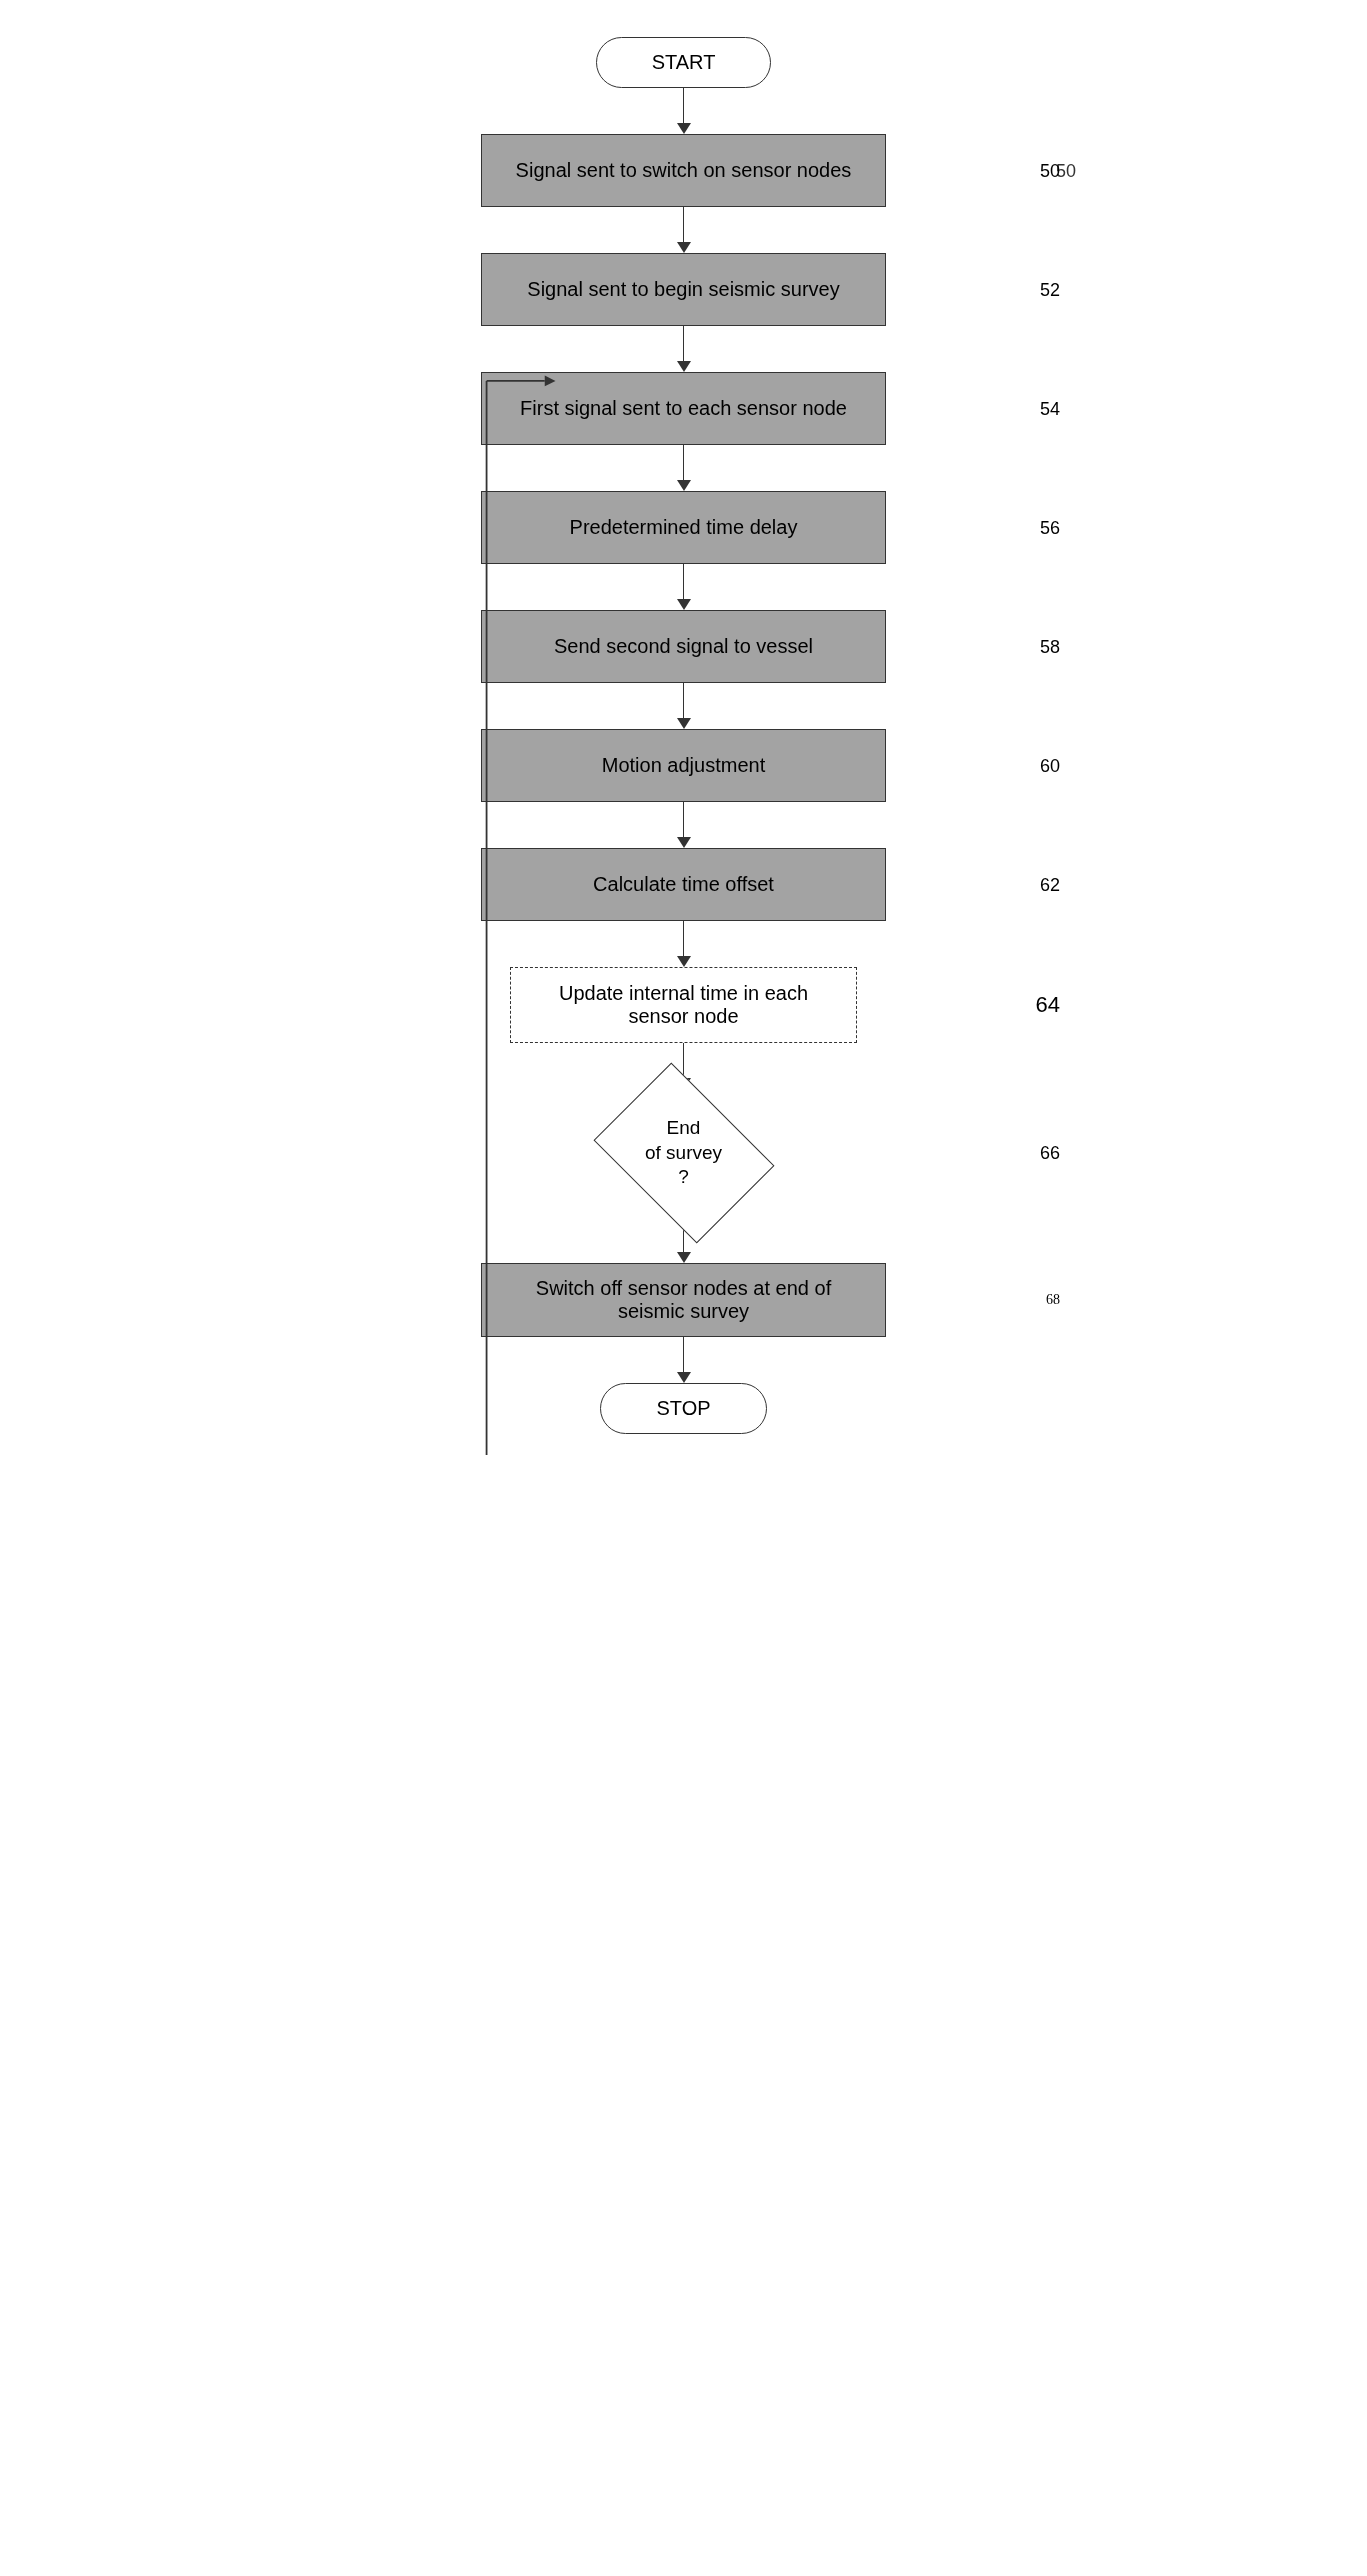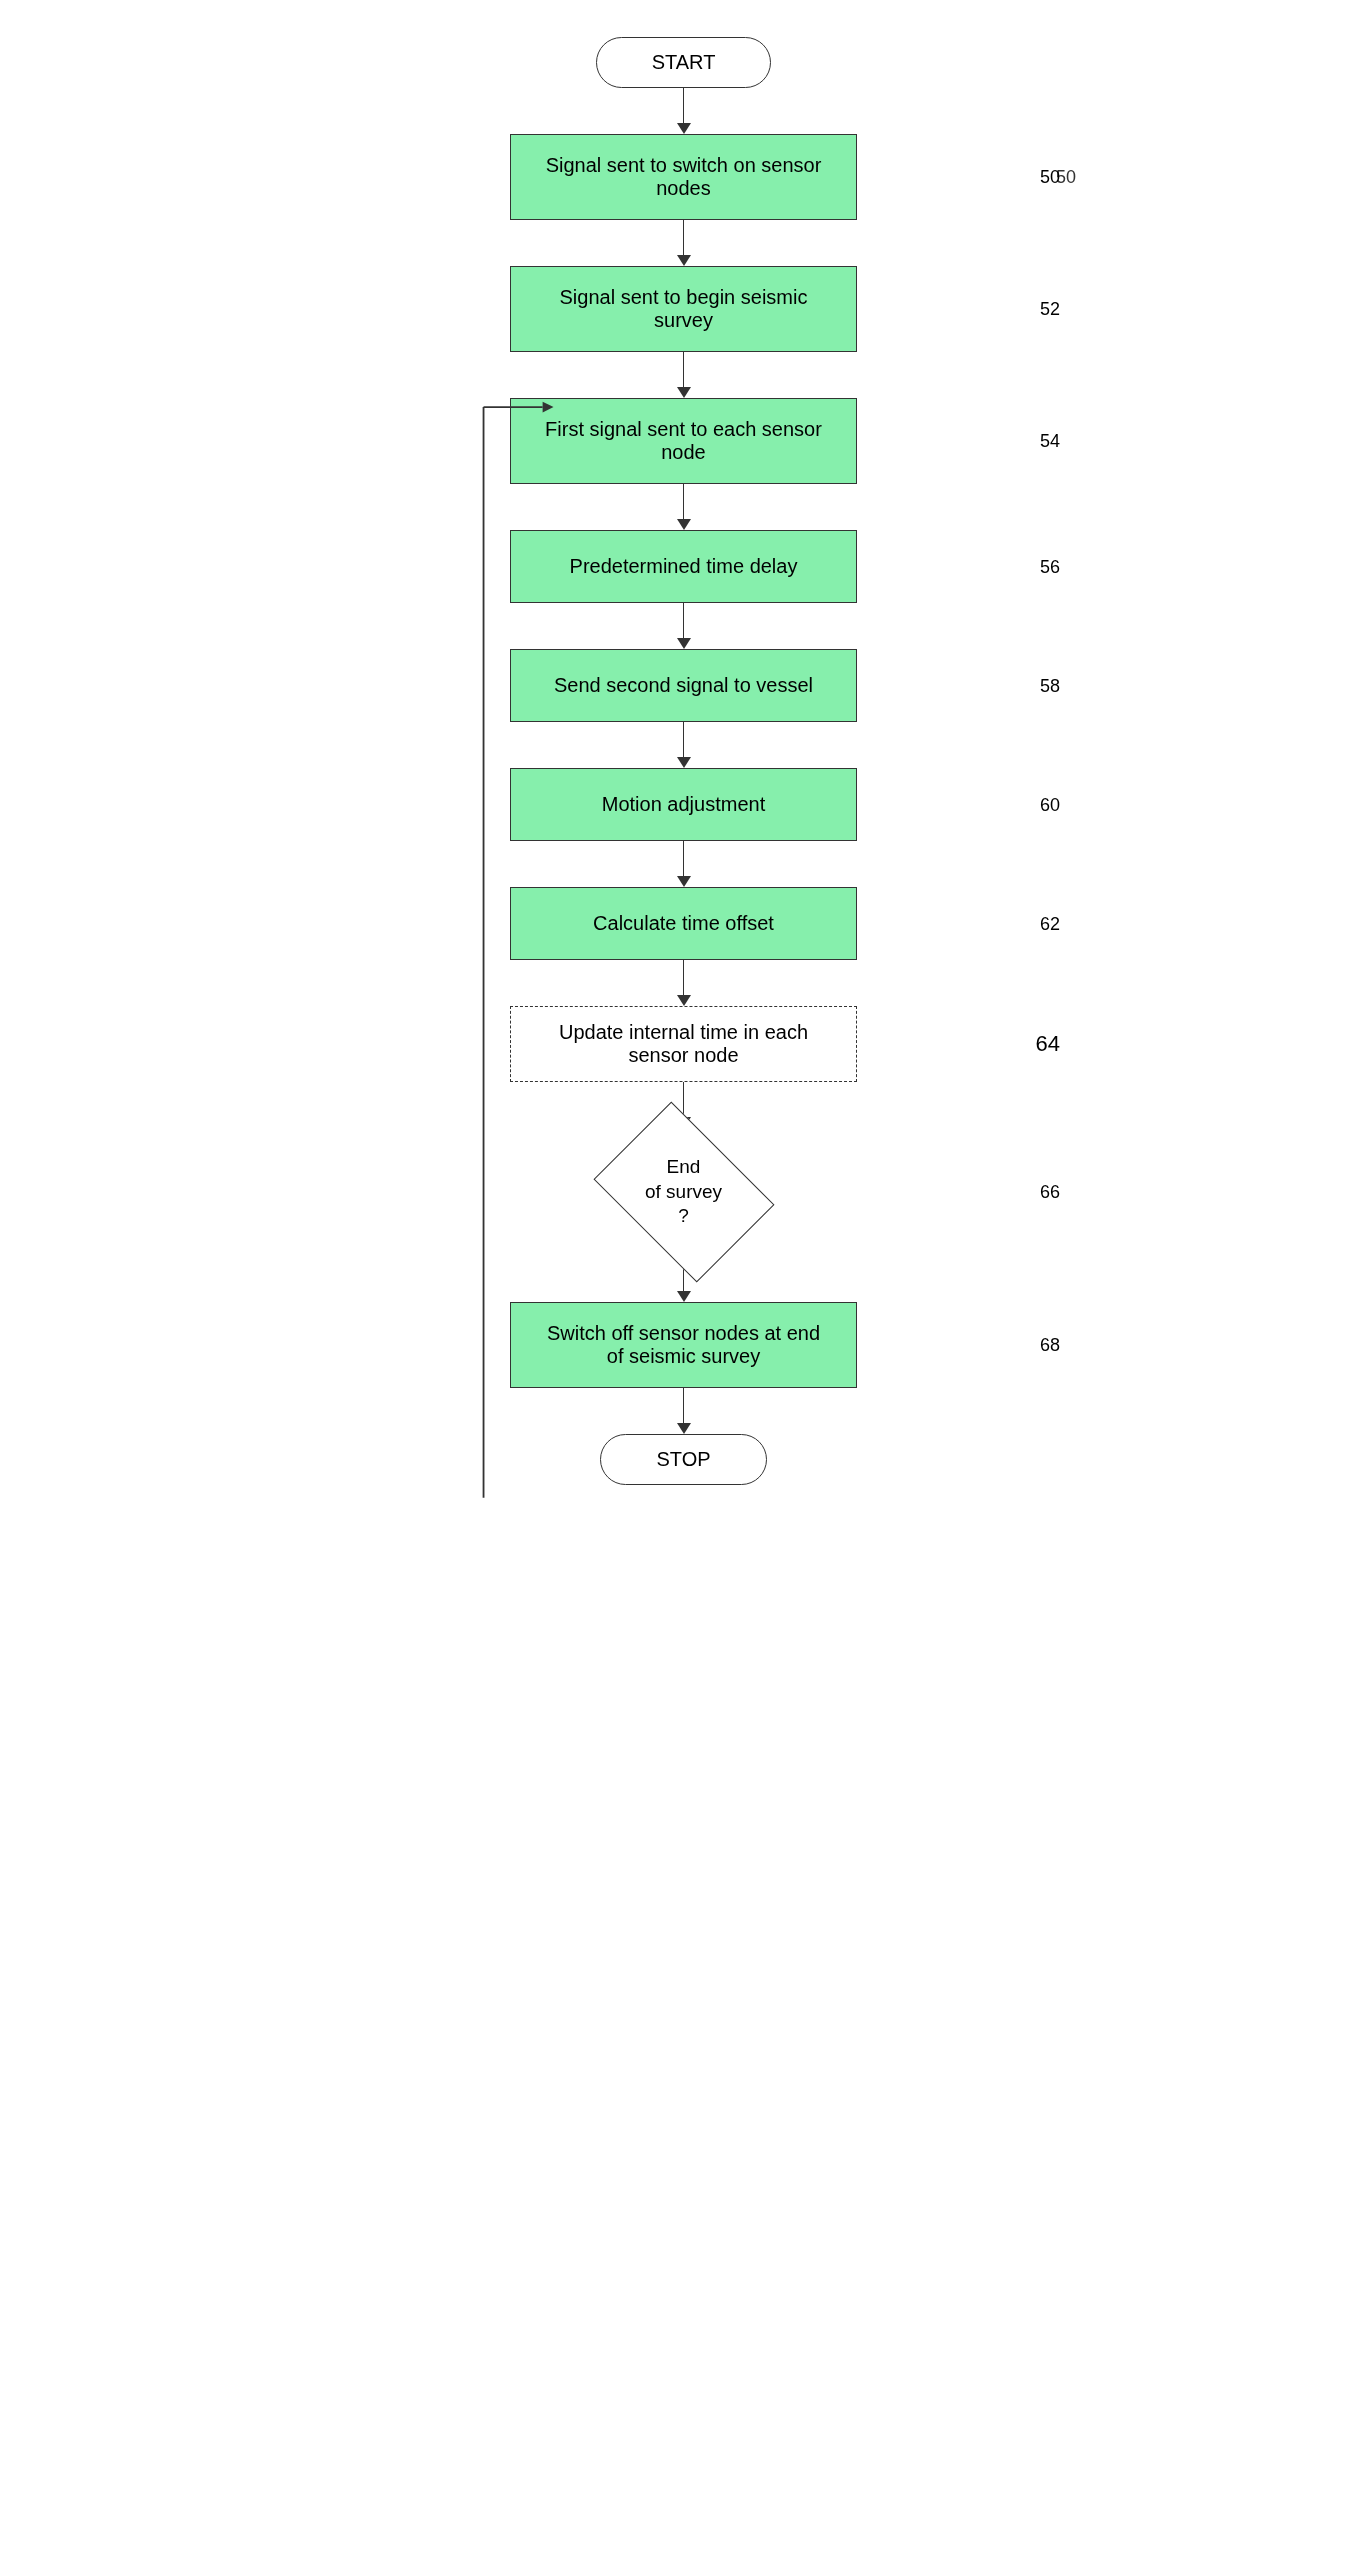--- a/index.html
+++ b/index.html
@@ -27,25 +27,25 @@
       padding: 13px 55px;
       font-size: 20px;
       font-weight: normal;
       background: #fff;
       text-align: center;
       min-width: 164px;
     }
     
     .rect-box {
       border: 1.8px solid #333;
-      padding: 19px 27px;
+      padding: 13px 27px;
       font-size: 20px;
-      background: #86efac;
-      text-align: center;
-      width: 347px;
+      background: #a3a3a3;
+      text-align: center;
+      width: 405px;
       min-height: 73px;
       display: flex;
       align-items: center;
       justify-content: center;
     }
     
     .rect-box-dashed {
       border: 1.8px dashed #333;
       padding: 14px 27px;
       font-size: 20px;
@@ -232,21 +232,21 @@
 
   </div>
 
   <div class="arrow-down">
     <div class="arrow-line"></div>
     <div class="arrow-head"></div>
   </div>
 
   <div class="relative-wrapper">
     <div class="rect-box">Switch off sensor nodes at end of seismic survey</div>
-    <span style="position:absolute;right:-57px;font-size:18px;top:50%;transform:translateY(-50%);">68</span>
+    <span style="position:absolute;right:-57px;font-size:14px;top:50%;transform:translateY(-50%);font-family:Liberation Serif, serif;">68</span>
   </div>
 
   <div class="arrow-down">
     <div class="arrow-line"></div>
     <div class="arrow-head"></div>
   </div>
 
   <div class="relative-wrapper">
     <div class="capsule">STOP</div>
   </div>

